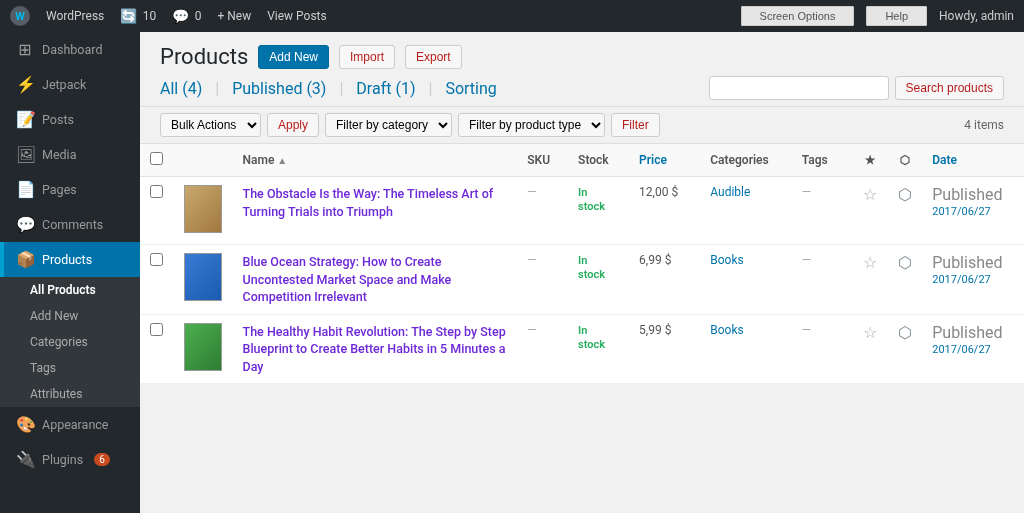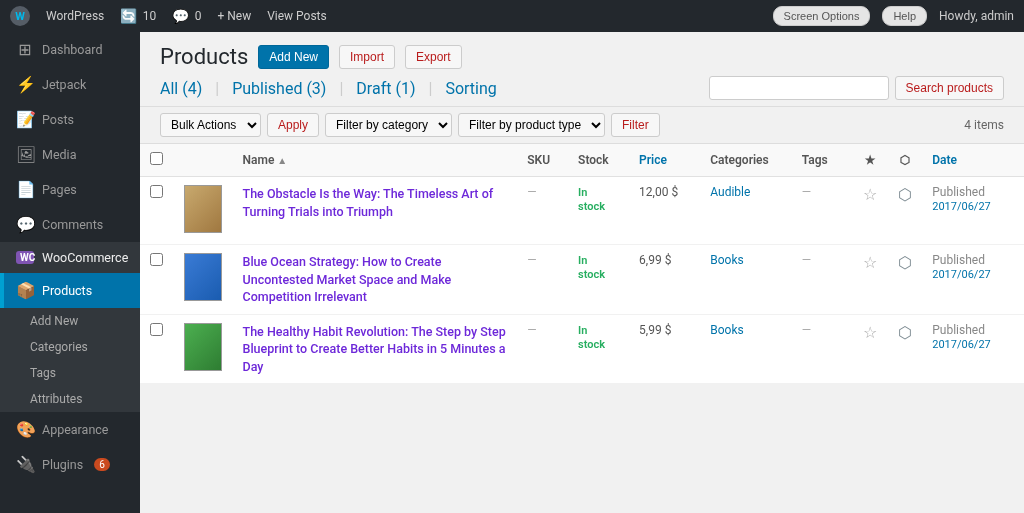--- a/index.html
+++ b/index.html
@@ -54,36 +54,36 @@
     .products-table { width: 100%; border-collapse: collapse; background: #fff; margin: 0; }
     .products-table th { background: #f9f9f9; border-bottom: 1px solid #e1e1e1; padding: 8px 10px; text-align: left; font-size: 12px; font-weight: 600; color: #555; white-space: nowrap; }
     .products-table td { padding: 8px 10px; border-bottom: 1px solid #f1f1f1; vertical-align: top; font-size: 12px; color: #555; }
     .product-name-link { color: #6d28d9; cursor: pointer; font-size: 12.5px; font-weight: 500; line-height: 1.4; }
     .in-stock { color: #27ae60; font-weight: 600; font-size: 11px; }
     .price-val { color: #555; margin-top: 12px; }
     .category-link { color: #0073aa; cursor: pointer; }
     .dash { color: #aaa; }
     .star-icon { color: #aaa; font-size: 16px; cursor: pointer; }
     .box-icon { color: #7c8a91; font-size: 16px; }
-    .date-val { color: #888; font-size: 12px; }
+    .date-val { color: #888; font-size: 16px; }
     .date-link { color: #0073aa; cursor: pointer; font-size: 11px; }
     .cb-col { width: 24px; }
     .img-col { width: 55px; }
     .name-col { width: 280px; }
     .sku-col { width: 50px; }
     .stock-col { width: 60px; }
     .price-col { width: 70px; }
     .cat-col { width: 90px; }
     .tags-col { width: 60px; }
     .star-col { width: 30px; text-align: center; }
     .box-col { width: 30px; text-align: center; }
     .date-col { width: 100px; }
     .th-name { display: flex; align-items: center; gap: 3px; }
     .sort-arrow { color: #888; font-size: 10px; }
-    .screen-options-btn { background: #e5e5e5; border: 1px solid #ccc; padding: 3px 10px; border-radius: 9px; font-size: 11px; cursor: pointer; color: #555; }
+    .screen-options-btn { background: #e5e5e5; border: 1px solid #ccc; padding: 3px 18px; border-radius: 1px; font-size: 11px; cursor: pointer; color: #555; }
 
     
     ::-webkit-scrollbar { width: 6px; }
     ::-webkit-scrollbar-track { background: #f1f1f1; }
     ::-webkit-scrollbar-thumb { background: #ccc; border-radius: 3px; }
 
     .product-img-book { width: 38px; height: 48px; background: linear-gradient(135deg, #c8a96e, #a07840); border: 1px solid #999; display: inline-block; flex-shrink: 0; position: relative; overflow: hidden; }
 
     .wc-icon { background: #7f54b3; color: #fff; border-radius: 3px; padding: 1px 4px; font-size: 10px; font-weight: bold; }
   </style>
@@ -139,29 +139,28 @@
         <span>Media</span>
       </li>
       <li class="sidebar-item">
         <span class="sidebar-icon">📄</span>
         <span>Pages</span>
       </li>
       <li class="sidebar-item">
         <span class="sidebar-icon">💬</span>
         <span>Comments</span>
       </li>
-      <li class="sidebar-item parent-active">
-        <span class="sidebar-icon wc-icon">WC</span>
-        <span>WooCommerce</span>
-      </li>
       <li class="sidebar-item active">
         <span class="sidebar-icon">📦</span>
         <span>Products</span>
       </li>
       <div class="sidebar-sub">
+        <li class="sidebar-item active-sub">
+          <span>All Products</span>
+        </li>
         <li class="sidebar-item">
           <span>Add New</span>
         </li>
         <li class="sidebar-item">
           <span>Categories</span>
         </li>
         <li class="sidebar-item">
           <span>Tags</span>
         </li>
         <li class="sidebar-item">

